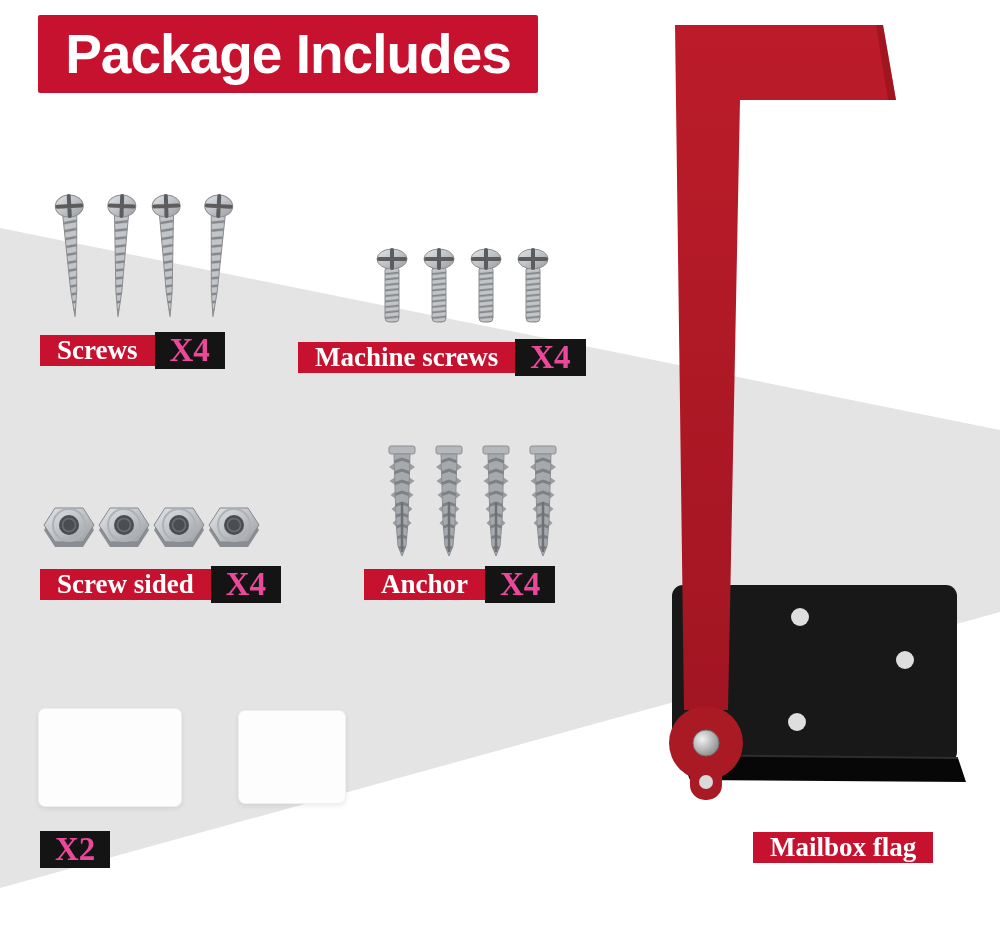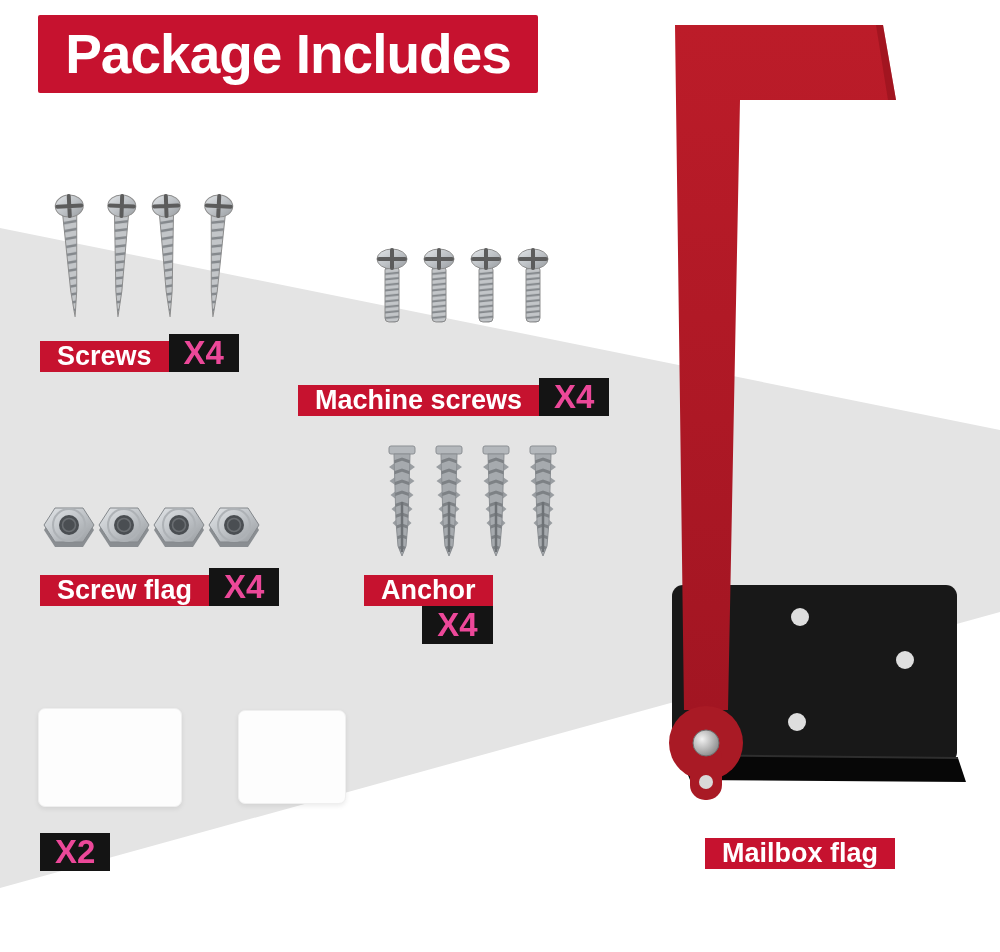--- a/index.html
+++ b/index.html
@@ -20,27 +20,27 @@
     background:var(--red);border-radius:2px;
     display:flex;align-items:center;justify-content:center;
     color:#fff;font-size:55px;font-weight:bold;letter-spacing:-1px;
   }
   .icons{position:absolute;}
   #icons-screws{left:52px;top:193px;width:200px;height:133px;}
   #icons-machine{left:372px;top:248px;width:196px;height:80px;}
   #icons-nuts{left:42px;top:500px;width:220px;height:53px;}
   #icons-anchors{left:380px;top:444px;width:190px;height:118px;}
   #flag-svg{position:absolute;left:640px;top:10px;width:360px;height:800px;}
-  .row{position:absolute;height:43px;display:flex;align-items:flex-end;}
+  .row{position:absolute;height:43px;display:flex;align-items:center;font-family:Liberation Serif, serif;}
   #row-screws{left:40px;top:329px;}
-  #row-machine{left:298px;top:336px;margin-top:37px;}
+  #row-machine{left:298px;top:336px;}
   #row-nuts{left:40px;top:563px;}
-  #row-anchor{left:364px;top:575px;flex-direction:column;}
+  #row-anchor{left:364px;top:563px;}
   #row-pads{left:40px;top:828px;}
-  #row-flag{left:668px;top:826px;padding-left:37px;}
+  #row-flag{left:716px;top:826px;padding-left:37px;}
   .tag-red{
     background:var(--red);color:#fff;font-weight:bold;font-size:27px;
     display:flex;align-items:center;padding:0 17px;white-space:nowrap;
   }
   .tag-qty{
     background:var(--badge-black);color:#ec4899;font-weight:bold;font-size:33px;
     display:flex;align-items:center;padding:0 15px;white-space:nowrap;
   }
   .pad{
     position:absolute;background:#fdfdfd;border-radius:7px;
@@ -168,21 +168,21 @@
         <use href="#hex-nut" width="54" height="50"></use>
       </g>
     <g transform="translate(110,0)">
         <use href="#hex-nut" width="54" height="50"></use>
       </g>
     <g transform="translate(165,0)">
         <use href="#hex-nut" width="54" height="50"></use>
       </g>
   </svg>
   <div id="row-nuts" class="row">
-    <div class="tag-red">Screw flag</div>
+    <div class="tag-red">Screw sided</div>
     <div class="tag-qty">X4</div>
   </div>
 
   <svg id="icons-anchors" class="icons" viewBox="0 0 190 118">
     <g>
         <use href="#wall-anchor" width="44" height="118"></use>
       </g>
     <g transform="translate(47,0)">
         <use href="#wall-anchor" width="44" height="118"></use>
       </g>

